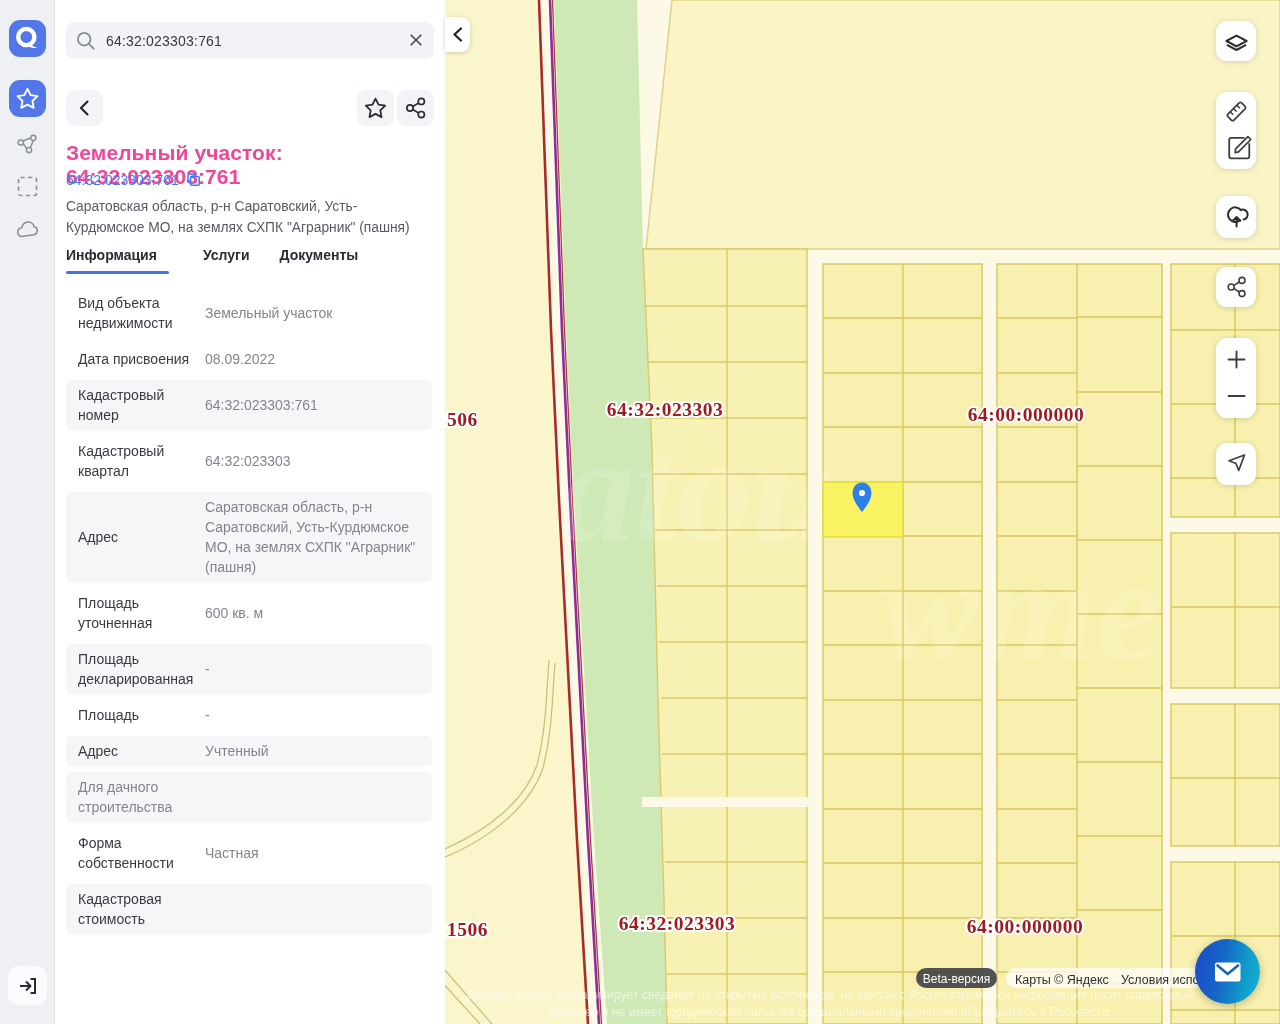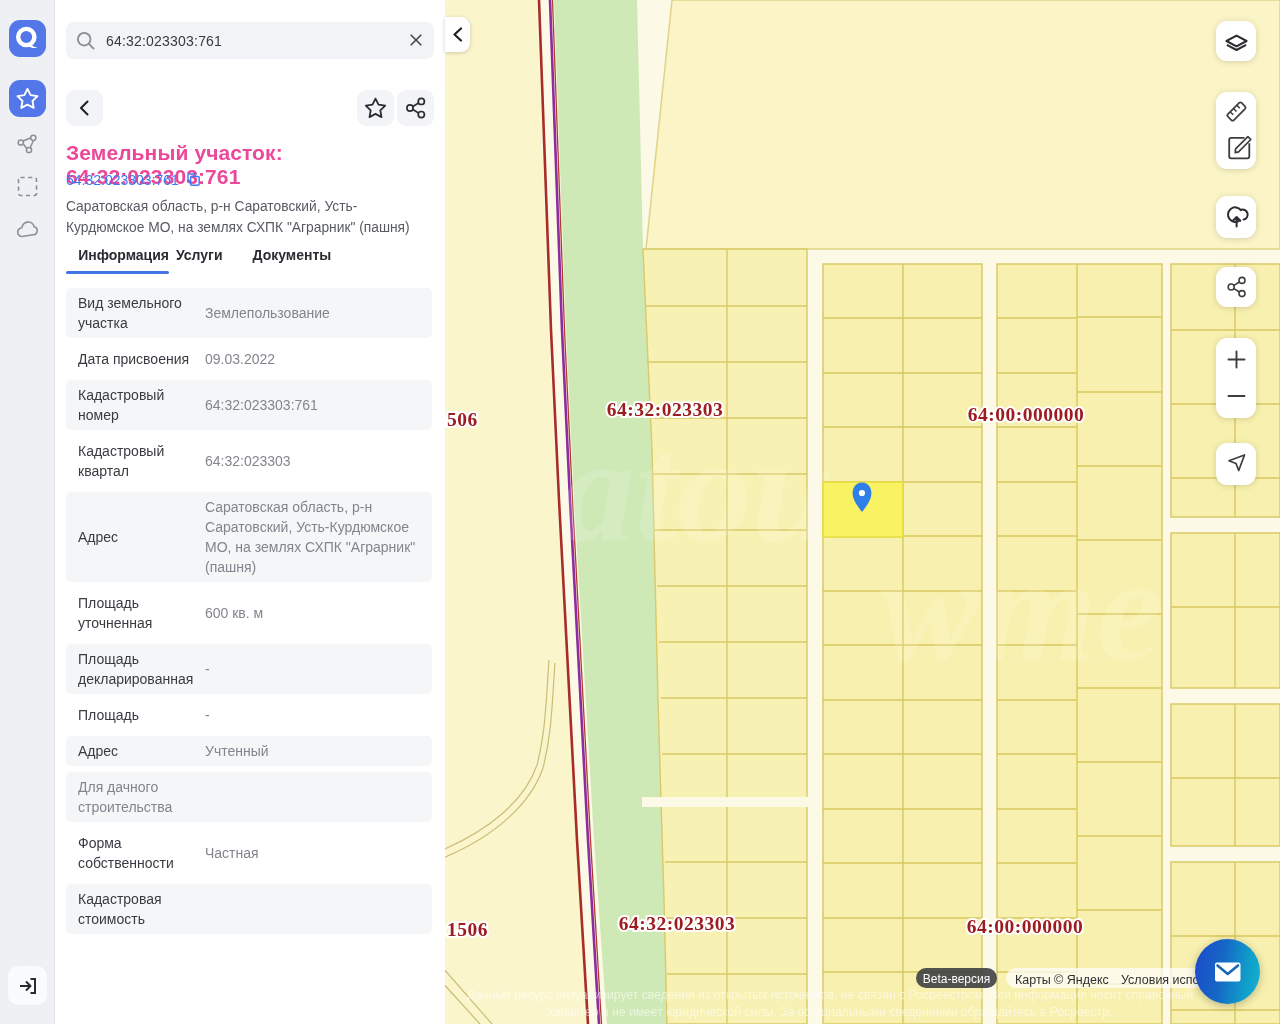--- a/index.html
+++ b/index.html
@@ -230,31 +230,31 @@
 
   <div id="title">Земельный участок: 64:32:023303:761</div>
   <div id="cadlink">64:32:023303:761
     <svg style="position:relative;top:2px;left:3px" width="15" height="15" viewBox="0 0 15 15">
       <rect x="4.6" y="4.6" width="8.6" height="8.6" rx="1.2" fill="none" stroke="#3d7af5" stroke-width="1.5"></rect>
       <path d="M10.4 2 H3.2 A1.2 1.2 0 0 0 2 3.2 V10.4" fill="none" stroke="#3d7af5" stroke-width="1.5"></path>
     </svg>
   </div>
   <div id="addr">Саратовская область, р-н Саратовский, Усть-Курдюмское МО, на землях СХПК "Аграрник" (пашня)</div>
 
-  <div id="tabs"><span style="width:103px;text-align:right">Информация</span><span style="margin:0 30px 0 7px">Услуги</span><span>Документы</span></div>
+  <div id="tabs"><span style="width:103px;text-align:left">Информация</span><span style="margin:0 30px 0 34px">Услуги</span><span>Документы</span></div>
   <div id="tabunder"></div>
 
   <div id="rows">
-    <div class="row g">
-          <div class="lab">Вид земельного участка</div>
-          <div class="val">Землепользование</div>
+    <div class="row">
+          <div class="lab">Вид объекта недвижимости</div>
+          <div class="val">Земельный участок</div>
         </div>
     <div class="row">
           <div class="lab">Дата присвоения</div>
-          <div class="val">09.03.2022</div>
+          <div class="val">08.09.2022</div>
         </div>
     <div class="row g">
           <div class="lab">Кадастровый номер</div>
           <div class="val">64:32:023303:761</div>
         </div>
     <div class="row">
           <div class="lab">Кадастровый квартал</div>
           <div class="val">64:32:023303</div>
         </div>
     <div class="row g">

